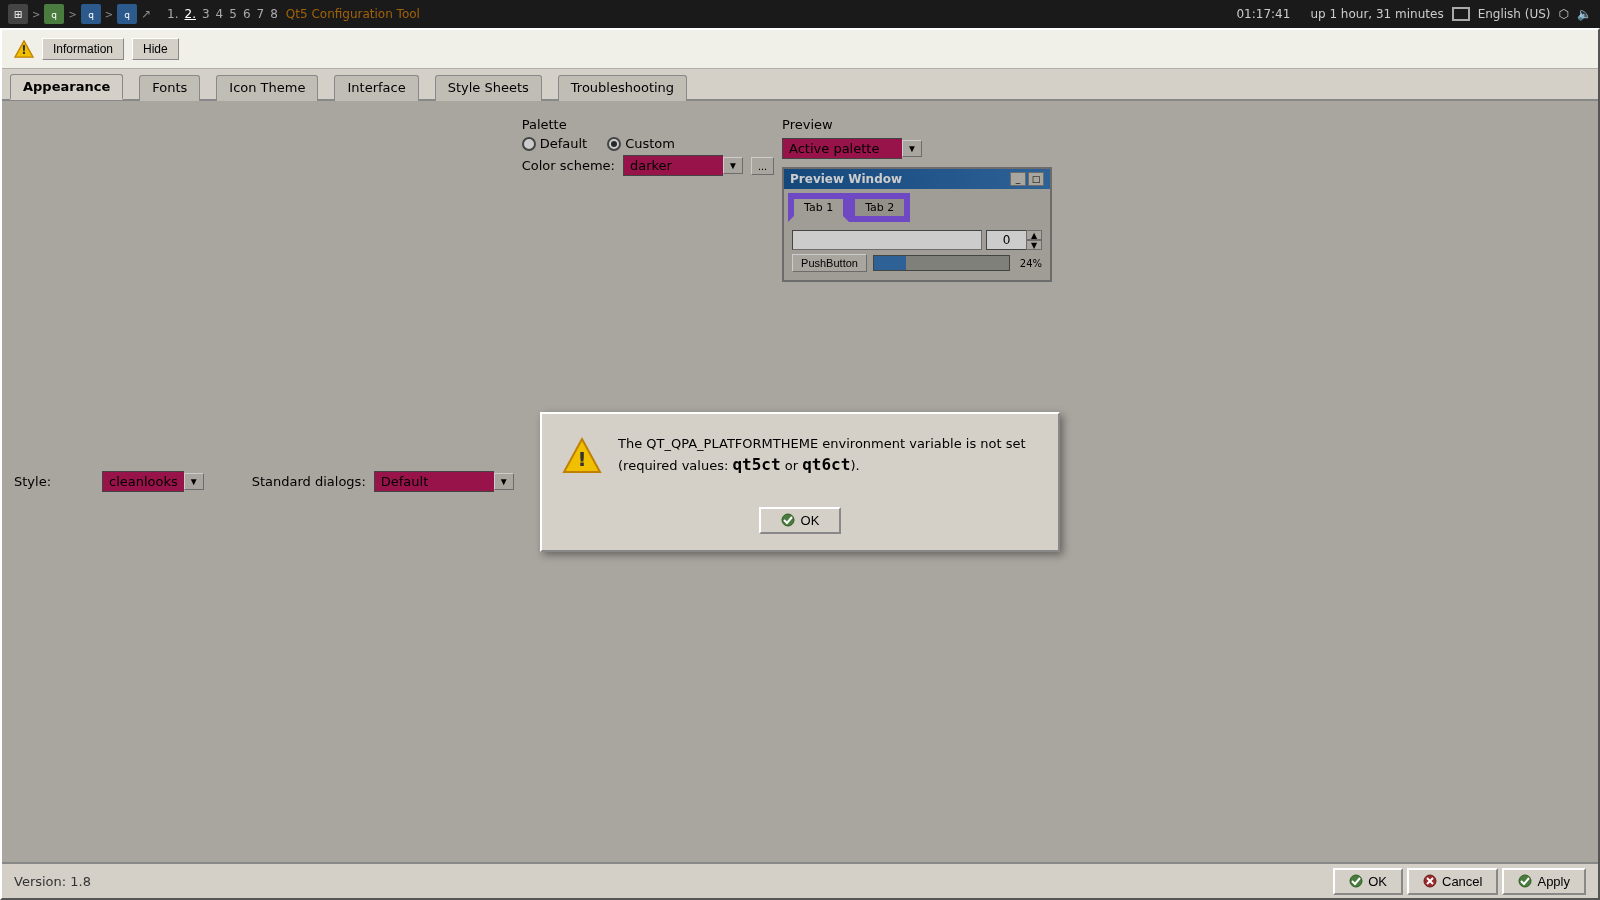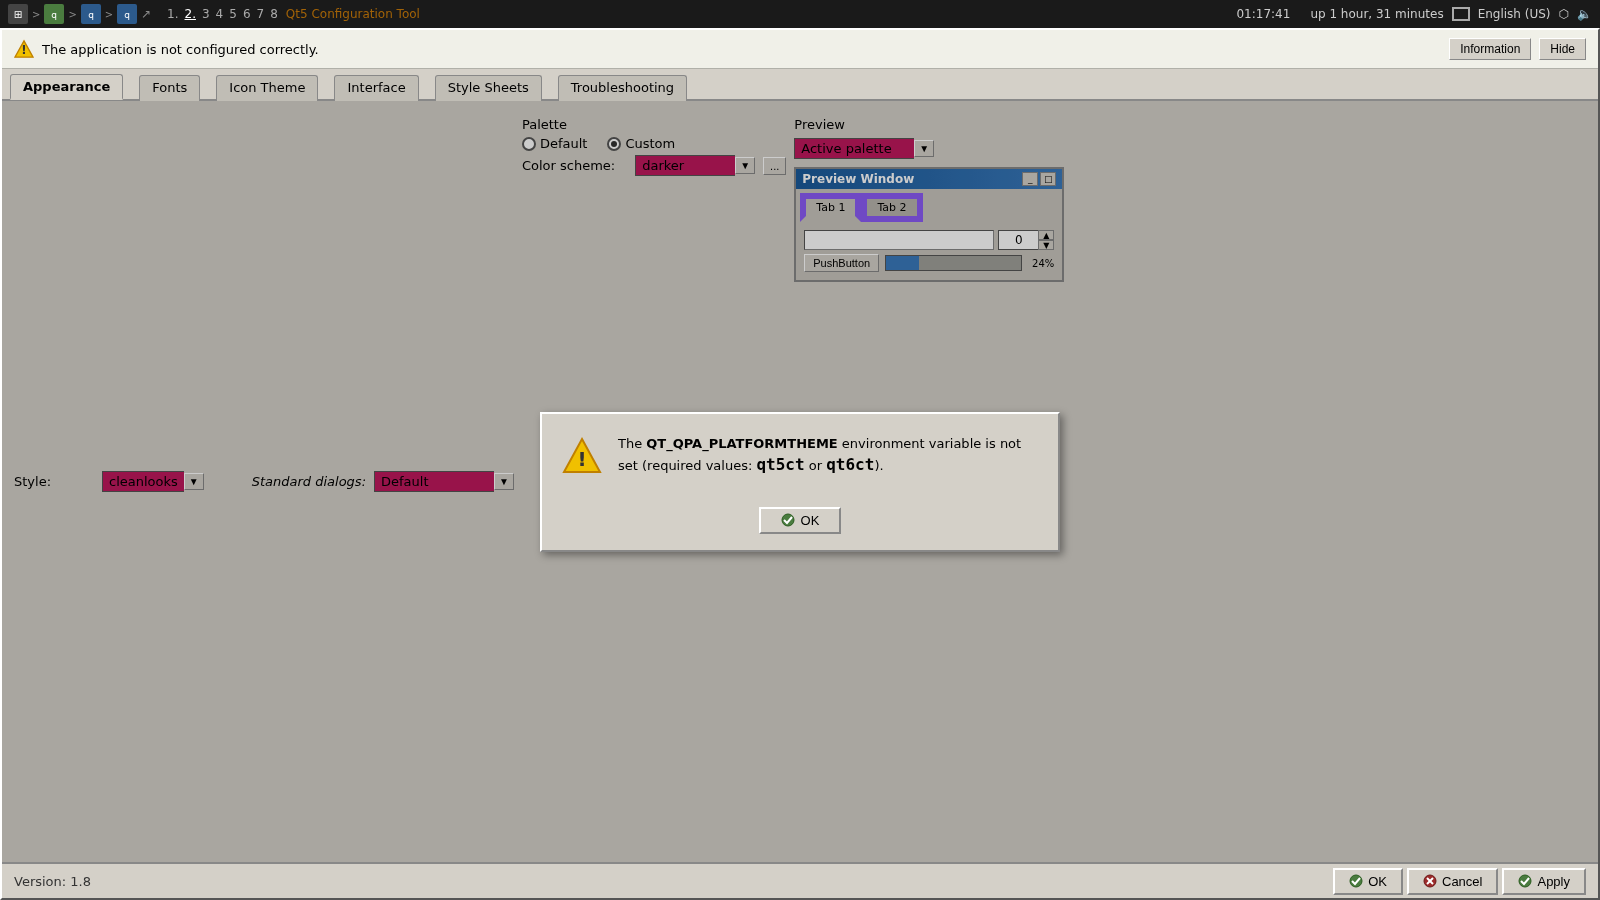--- a/index.html
+++ b/index.html
@@ -305,21 +305,21 @@
       box-shadow: 3px 3px 8px rgba(0,0,0,0.4);
     }
     .dialog-content {
       padding: 20px;
       display: flex;
       gap: 16px;
       align-items: flex-start;
     }
     .dialog-warning-icon { flex-shrink: 0; margin-top: 2px; }
     .dialog-text { font-size: 13px; line-height: 1.5; }
-    .dialog-text .env-var { font-weight: bold; text-align: center; }
+    .dialog-text .env-var { font-weight: normal; text-align: center; }
     .dialog-text .mono { font-family: monospace; font-weight: bold; font-size: 16px; }
     .dialog-buttons {
       display: flex;
       justify-content: center;
       padding: 8px 16px 16px;
     }
     .dialog-ok-btn {
       padding: 4px 20px;
       background: #d4d0c8;
       border: 2px solid #888;
@@ -407,21 +407,20 @@
   </div>
 </div>
 
 <div class="main-window">
 
   <div class="warning-bar">
     <svg class="warning-icon" viewBox="0 0 22 22" width="22" height="22">
       <polygon points="11,2 21,20 1,20" fill="#f0c000" stroke="#c08000" stroke-width="1.5"></polygon>
       <text x="11" y="17" text-anchor="middle" font-size="13" font-weight="bold" fill="#333">!</text>
     </svg>
-    <span class="warning-text">The application is not configured correctly.</span>
     <button class="warning-btn">Information</button>
     <button class="warning-btn">Hide</button>
   </div>
 
   <div class="tabs-bar">
     <div class="tab active">
       <span>Appearance</span>
     </div>
     <div class="tab">
       <span>Fonts</span>
@@ -441,21 +440,21 @@
   </div>
 
   <div class="content-area">
 
     <div class="form-row">
       <span class="form-label">Style:</span>
       <div class="select-with-arrow">
         <div class="select-box">cleanlooks</div>
         <button class="select-arrow-btn">▼</button>
       </div>
-      <span style="margin-left:40px;font-style:italic;">Standard dialogs:</span>
+      <span style="margin-left:40px;">Standard dialogs:</span>
       <div class="select-with-arrow">
         <div class="select-box" style="min-width:120px;">Default</div>
         <button class="select-arrow-btn">▼</button>
       </div>
     </div>
 
     <div class="palette-section">
       <div class="palette-label">Palette</div>
       <div class="radio-row">
         <div class="radio-item">
@@ -463,21 +462,21 @@
           <span>Default</span>
         </div>
         <div class="radio-item">
           <div class="radio-circle selected"></div>
           <span>Custom</span>
         </div>
       </div>
       <div class="color-scheme-row">
         <span>Color scheme:</span>
         <div class="select-with-arrow">
-          <div class="select-box" style="min-width:100px;margin-left:12px;">darker</div>
+          <div class="select-box" style="min-width:100px;">darker</div>
           <button class="select-arrow-btn">▼</button>
         </div>
         <button class="dots-btn">...</button>
       </div>
     </div>
 
     <div class="preview-section">
       <div class="preview-label">Preview</div>
       <div class="form-row" style="margin-bottom:8px;">
         <div class="select-with-arrow">

